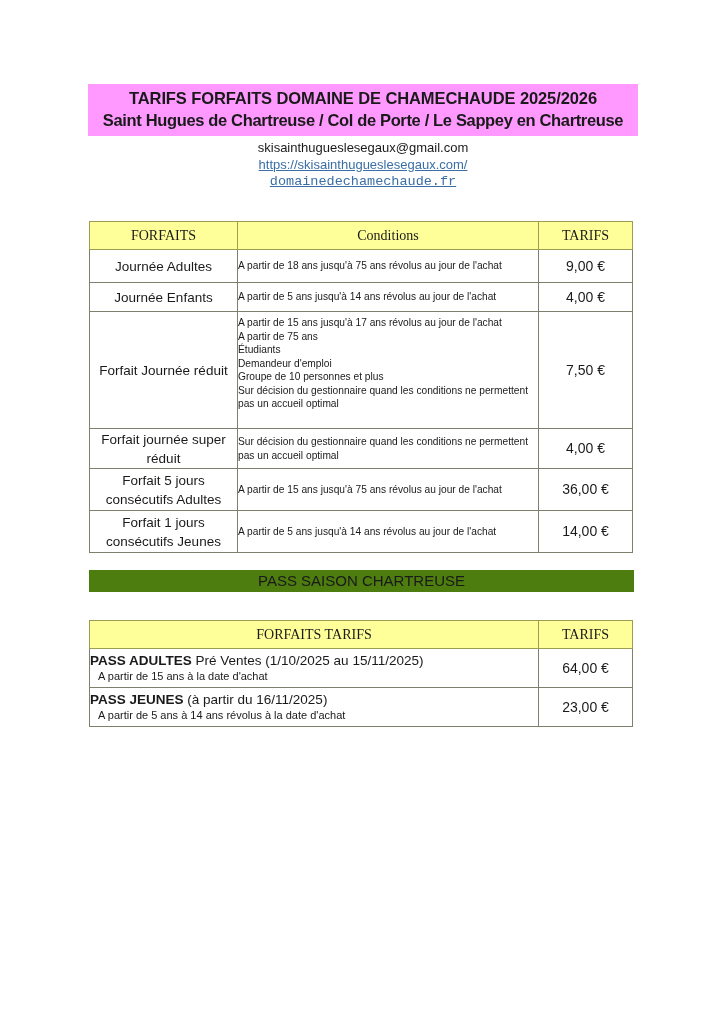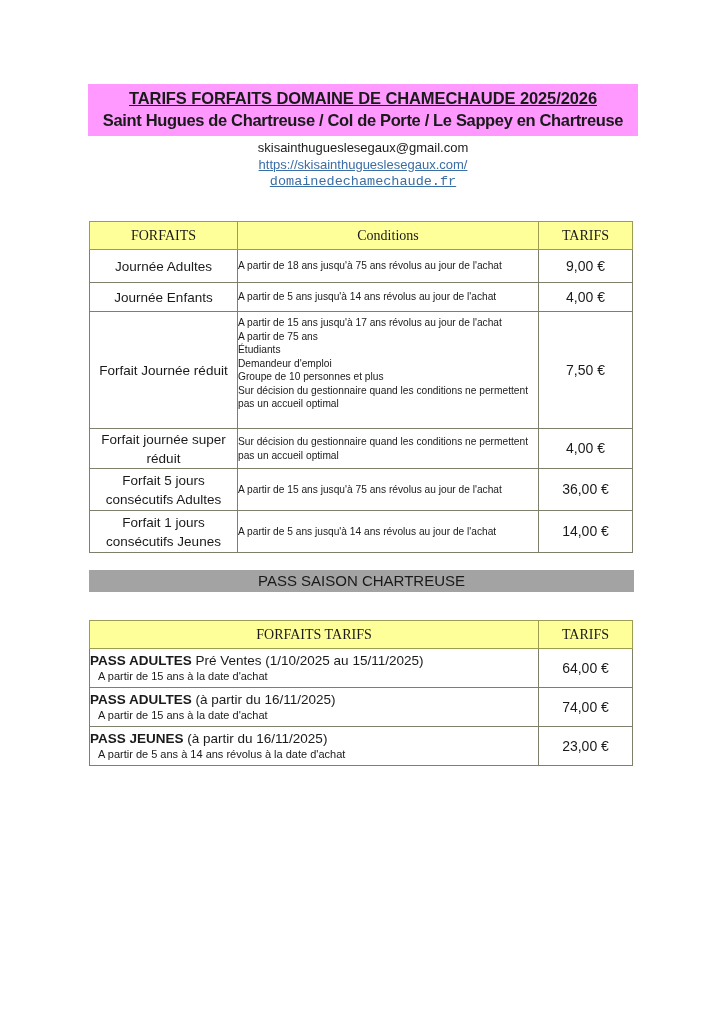--- a/index.html
+++ b/index.html
@@ -35,21 +35,20 @@
     padding: 3px 0 4px 0;
     box-sizing: border-box;
   }
   .title-line1 {
     font-size: 16.5px;
     font-weight: bold;
     line-height: 22px;
     color: #1a1a1a;
     letter-spacing: -0.1px;
     white-space: nowrap;
-    text-decoration: underline;
   }
   .title-line2 {
     font-size: 16.5px;
     font-weight: bold;
     line-height: 23px;
     color: #1a1a1a;
     letter-spacing: -0.35px;
     white-space: nowrap;
   }
 
@@ -135,21 +134,21 @@
     color: #1a1a1a;
   }
 
   
   .section-banner {
     position: absolute;
     left: 89px;
     top: 570px;
     width: 545px;
     height: 22px;
-    background: #a3a3a3;
+    background: #4d7c0f;
     text-align: center;
     font-size: 15px;
     line-height: 22px;
     color: #1a1a1a;
   }
 
   
   #table2 {
     left: 89px;
     top: 620px;
@@ -263,27 +262,20 @@
     <tbody>
       <tr style="height:39px">
         <td class="cell-saison">
           <div class="saison-main"><b>PASS ADULTES</b><span> Pré Ventes (1/10/2025 au 15/11/2025)</span></div>
           <div class="saison-sub">A partir de 15 ans à la date d'achat</div>
         </td>
         <td class="cell-tarif">64,00 €</td>
       </tr>
       <tr style="height:39px">
         <td class="cell-saison">
-          <div class="saison-main"><b>PASS ADULTES</b><span> (à partir du 16/11/2025)</span></div>
-          <div class="saison-sub">A partir de 15 ans à la date d'achat</div>
-        </td>
-        <td class="cell-tarif">74,00 €</td>
-      </tr>
-      <tr style="height:39px">
-        <td class="cell-saison">
           <div class="saison-main"><b>PASS JEUNES</b><span> (à partir du 16/11/2025)</span></div>
           <div class="saison-sub">A partir de 5 ans à 14 ans révolus à la date d'achat</div>
         </td>
         <td class="cell-tarif">23,00 €</td>
       </tr>
     </tbody>
   </table>
 
 </div>
 

